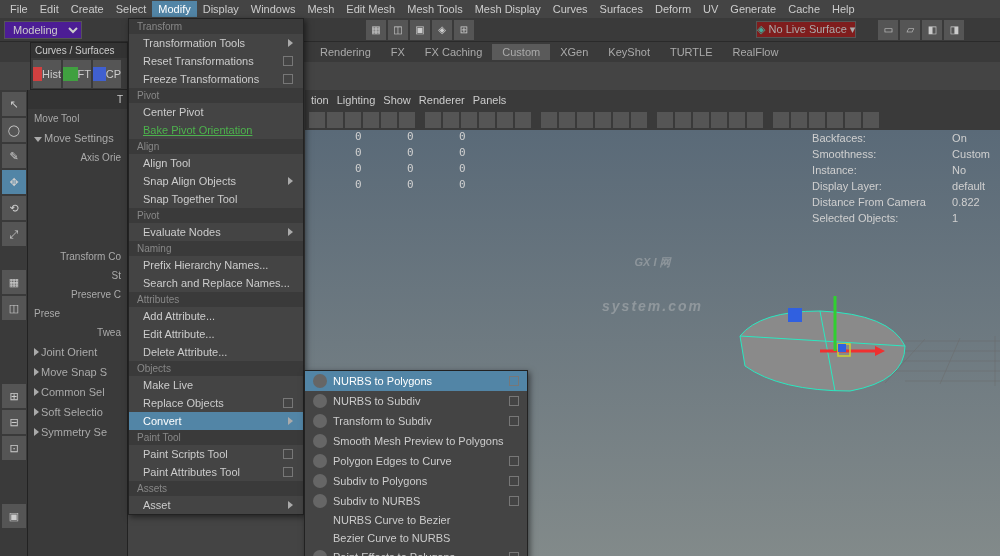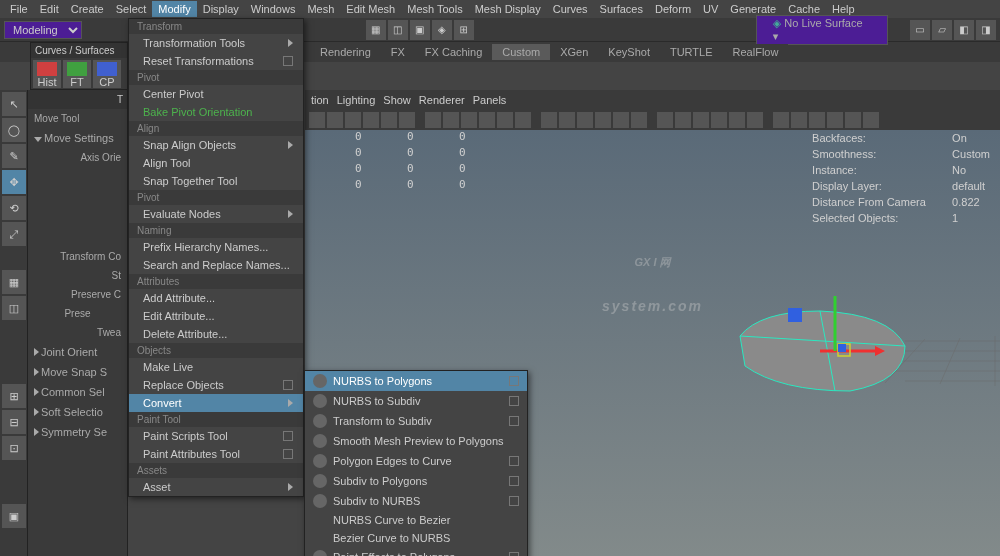--- a/index.html
+++ b/index.html
@@ -9,54 +9,54 @@
 .menubar-item.active { background: #5285a6; color: #fff; }
 .toolbar-row { height: 24px; background: #3a3a3a; display: flex; align-items: center; padding: 2px 4px; gap: 2px; border-bottom: 1px solid #2a2a2a; }
 .mode-select { background: #4c1d95; color: #ccc; border: 1px solid #555; padding: 1px 4px; width: 78px; }
 .toolbar-icon { width: 20px; height: 20px; background: #555; display: inline-flex; align-items: center; justify-content: center; font-size: 10px; }
 .shelf-tabs { height: 20px; background: #3a3a3a; display: flex; align-items: center; gap: 0; padding-left: 310px; }
 .shelf-tab { padding: 2px 10px; background: #3a3a3a; color: #aaa; cursor: pointer; }
 .shelf-tab.active { background: #5a5a5a; }
 .curves-panel { position: absolute; left: 30px; top: 42px; width: 98px; height: 48px; background: #3a3a3a; border: 1px solid #222; }
 .curves-header { background: #333; padding: 2px 4px; font-size: 10px; }
 .curves-icons { display: flex; padding: 2px; gap: 2px; }
-.curve-ic { width: 28px; height: 28px; background: #555; display: flex; flex-direction: column; align-items: center; justify-content: flex-end; font-size: 8px; }
+.curve-ic { width: 28px; height: 28px; background: #555; display: flex; align-items: center; justify-content: flex-end; font-size: 8px; }
 .tool-sidebar { position: absolute; left: 0; top: 90px; width: 28px; height: 466px; background: #3a3a3a; border-right: 1px solid #222; }
 .tool-btn { width: 24px; height: 24px; margin: 2px; background: #555; display: flex; align-items: center; justify-content: center; }
 .tool-btn.active { background: #5285a6; }
 .settings-panel { position: absolute; left: 28px; top: 90px; width: 100px; height: 466px; background: #3a3a3a; border-right: 1px solid #222; }
 .panel-header { padding: 4px; background: #333; font-size: 10px; }
 .panel-section { padding: 4px 6px; font-size: 10px; color: #aaa; }
 .tri { display: inline-block; width: 0; height: 0; border-top: 4px solid transparent; border-bottom: 4px solid transparent; border-left: 5px solid #aaa; margin-right: 2px; }
 .tri.down { border-left: 4px solid transparent; border-right: 4px solid transparent; border-top: 5px solid #aaa; border-bottom: none; }
 .modify-menu { position: absolute; left: 128px; top: 18px; width: 176px; background: #444; border: 1px solid #222; box-shadow: 2px 2px 6px rgba(0,0,0,0.5); z-index: 100; }
 .menu-cat { padding: 2px 8px; color: #888; font-size: 10px; background: #3a3a3a; }
 .menu-item { padding: 3px 10px 3px 14px; color: #ccc; cursor: pointer; display: flex; justify-content: space-between; align-items: center; }
-.menu-item.green { color: #4db34d; }
+.menu-item.green { color: #4db34d; text-decoration: underline; }
 .menu-item.hl { background: #5285a6; color: #fff; }
 .menu-item .arrow { width: 0; height: 0; border-top: 4px solid transparent; border-bottom: 4px solid transparent; border-left: 5px solid #aaa; }
 .menu-item .opt { width: 10px; height: 10px; border: 1px solid #777; }
 .convert-menu { position: absolute; left: 304px; top: 370px; width: 224px; background: #444; border: 1px solid #222; box-shadow: 2px 2px 6px rgba(0,0,0,0.5); z-index: 101; }
 .submenu-item { padding: 3px 8px; color: #ccc; cursor: pointer; display: flex; align-items: center; gap: 6px; }
 .submenu-item.hl { background: #5285a6; color: #fff; }
 .submenu-item .opt { width: 10px; height: 10px; border: 1px solid #777; margin-left: auto; }
 .sub-icon { width: 14px; height: 14px; background: #666; border-radius: 50%; }
 .viewport-bar { position: absolute; left: 305px; top: 90px; right: 0; height: 20px; background: #3a3a3a; display: flex; align-items: center; gap: 8px; padding: 0 6px; font-size: 10px; }
 .viewport-icons { position: absolute; left: 305px; top: 110px; right: 0; height: 20px; background: #3a3a3a; display: flex; align-items: center; gap: 2px; padding: 0 4px; }
 .vp-ic { width: 16px; height: 16px; background: #555; }
 .viewport { position: absolute; left: 305px; top: 130px; right: 0; bottom: 0; background: linear-gradient(to bottom, #5a6a78, #828a8a); }
 .hud-num { position: absolute; color: #d0d0d0; font-family: monospace; font-size: 11px; }
 .hud-stats { position: absolute; right: 10px; top: 0; font-family: monospace; font-size: 12px; color: #d0d0d0; line-height: 16px; }
 .hud-stats div { display: flex; }
 .hud-stats .lbl { width: 140px; }
 .watermark { position: absolute; left: 50%; top: 100px; transform: translateX(-50%); font-size: 40px; color: rgba(200,200,200,0.4); font-weight: bold; font-style: italic; text-align: center; }
 .watermark .sub { font-size: 14px; letter-spacing: 2px; }
 .object3d { position: absolute; right: 80px; bottom: 140px; width: 200px; height: 120px; }
 .grid-floor { position: absolute; left: 560px; bottom: 170px; width: 260px; height: 50px; }
-.no-live { background: #4c1d95; color: #aaa; padding: 1px 16px; border: 1px solid #555; }
+.no-live { background: #7f1d1d; color: #aaa; padding: 1px 0; border: 1px solid #555; }
 svg { display: block; }
 </style>
 </head>
 <body>
 
 <div class="menubar" id="menubar">
     <span class="menubar-item">File</span>
     <span class="menubar-item">Edit</span>
     <span class="menubar-item">Create</span>
     <span class="menubar-item">Select</span>
@@ -144,53 +144,57 @@
 
 <div class="settings-panel">
   <div class="panel-header" style="text-align:right">T</div>
   <div class="panel-section">Move Tool</div>
   <div class="panel-section"><span class="tri down"></span><span>Move Settings</span></div>
   <div class="panel-section" style="text-align:right">Axis Orie</div>
   <div style="height:80px"></div>
   <div class="panel-section" style="text-align:right">Transform Co</div>
   <div class="panel-section" style="text-align:right">St</div>
   <div class="panel-section" style="text-align:right">Preserve C</div>
-  <div class="panel-section" style="text-align:center">Prese</div>
+  <div class="panel-section" style="text-align:left">Prese</div>
   <div class="panel-section" style="text-align:right">Twea</div>
   <div class="panel-section"><span class="tri"></span><span>Joint Orient</span></div>
   <div class="panel-section"><span class="tri"></span><span>Move Snap S</span></div>
   <div class="panel-section"><span class="tri"></span><span>Common Sel</span></div>
   <div class="panel-section"><span class="tri"></span><span>Soft Selectio</span></div>
   <div class="panel-section"><span class="tri"></span><span>Symmetry Se</span></div>
 </div>
 
 <div class="modify-menu" id="modify-menu">
     <div class="menu-cat">Transform</div>
     <div class="menu-item">
       <span>Transformation Tools</span>
       <span class="arrow"></span>
     </div>
     <div class="menu-item">
       <span>Reset Transformations</span>
       <span class="opt"></span>
     </div>
+    <div class="menu-item">
+      <span>Freeze Transformations</span>
+      <span class="opt"></span>
+    </div>
     <div class="menu-cat">Pivot</div>
     <div class="menu-item">
       <span>Center Pivot</span>
     </div>
     <div class="menu-item green">
       <span>Bake Pivot Orientation</span>
     </div>
     <div class="menu-cat">Align</div>
     <div class="menu-item">
+      <span>Align Tool</span>
+    </div>
+    <div class="menu-item">
       <span>Snap Align Objects</span>
       <span class="arrow"></span>
-    </div>
-    <div class="menu-item">
-      <span>Align Tool</span>
     </div>
     <div class="menu-item">
       <span>Snap Together Tool</span>
     </div>
     <div class="menu-cat">Pivot</div>
     <div class="menu-item">
       <span>Evaluate Nodes</span>
       <span class="arrow"></span>
     </div>
     <div class="menu-cat">Naming</div>

